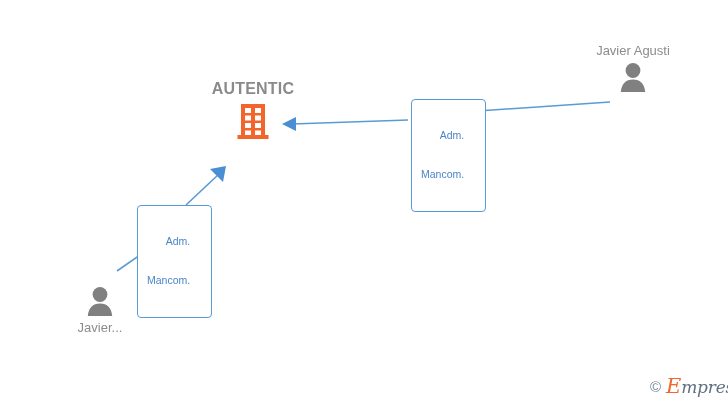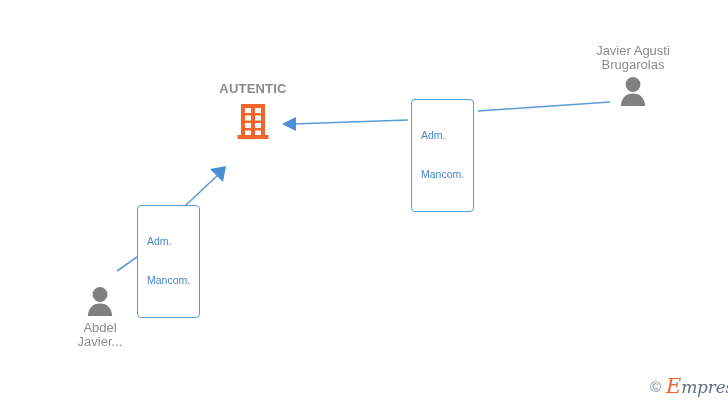--- a/index.html
+++ b/index.html
@@ -23,21 +23,21 @@
     width: 728px;
     height: 400px;
   }
 
   
   .company-node {
     position: absolute;
     text-align: center;
   }
   .company-label {
-    font-size: 13px;
+    font-size: 16px;
     font-weight: bold;
     color: #8a8a8a;
     line-height: 13.5px;
     letter-spacing: 0.2px;
     white-space: pre;
   }
   .company-icon {
     margin: 6px auto 0 auto;
     width: 34px;
     height: 38px;
@@ -67,22 +67,22 @@
 
   
   .edge-label {
     position: absolute;
     background: #ffffff;
     border: 1.4px solid #5b9bd5;
     border-radius: 4px;
     color: #4a86c8;
     font-size: 10.5px;
     line-height: 13px;
-    text-align: left;
-    padding: 3px 9px 4px 9px;
+    text-align: right;
+    padding: 3px 21px 4px 9px;
     white-space: pre;
   }
 
   
   .watermark {
     position: absolute;
     display: flex;
     align-items: center;
     gap: 5px;
   }
@@ -135,33 +135,31 @@
       <rect x="9" y="21" width="6" height="5" fill="#ffffff"></rect>
       <rect x="19" y="21" width="6" height="5" fill="#ffffff"></rect>
 
       <rect x="9" y="28.5" width="6" height="4.5" fill="#ffffff"></rect>
       <rect x="19" y="28.5" width="6" height="4.5" fill="#ffffff"></rect>
     </svg>
   </div>
 
   <div class="person-node label-above" style="left:563px; top:44px;">
     <div class="person-label">Javier Agusti</div>
-    <div class="person-label">Brugarolas</div>
     <svg class="person-icon" viewBox="0 0 34 30" xmlns="http://www.w3.org/2000/svg">
       <circle cx="17" cy="8.5" r="7.4" fill="#808080"></circle>
       <path d="M17 17.5c-7.2 0-11.6 4.6-12.2 12.5h24.4C28.6 22.1 24.2 17.5 17 17.5z" fill="#808080"></path>
     </svg>
   </div>
 
   <div class="person-node label-below" style="left:30px; top:286px;">
     <svg class="person-icon" viewBox="0 0 34 30" xmlns="http://www.w3.org/2000/svg">
       <circle cx="17" cy="8.5" r="7.4" fill="#808080"></circle>
       <path d="M17 17.5c-7.2 0-11.6 4.6-12.2 12.5h24.4C28.6 22.1 24.2 17.5 17 17.5z" fill="#808080"></path>
     </svg>
-    <div class="person-label">Abdel</div>
     <div class="person-label">Javier...</div>
   </div>
 
   <div class="edge-label" style="left:411px; top:99px;">
     <div>Adm.</div>
     <div>Mancom.</div>
   </div>
 
   <div class="edge-label" style="left:137px; top:205px;">
     <div>Adm.</div>

